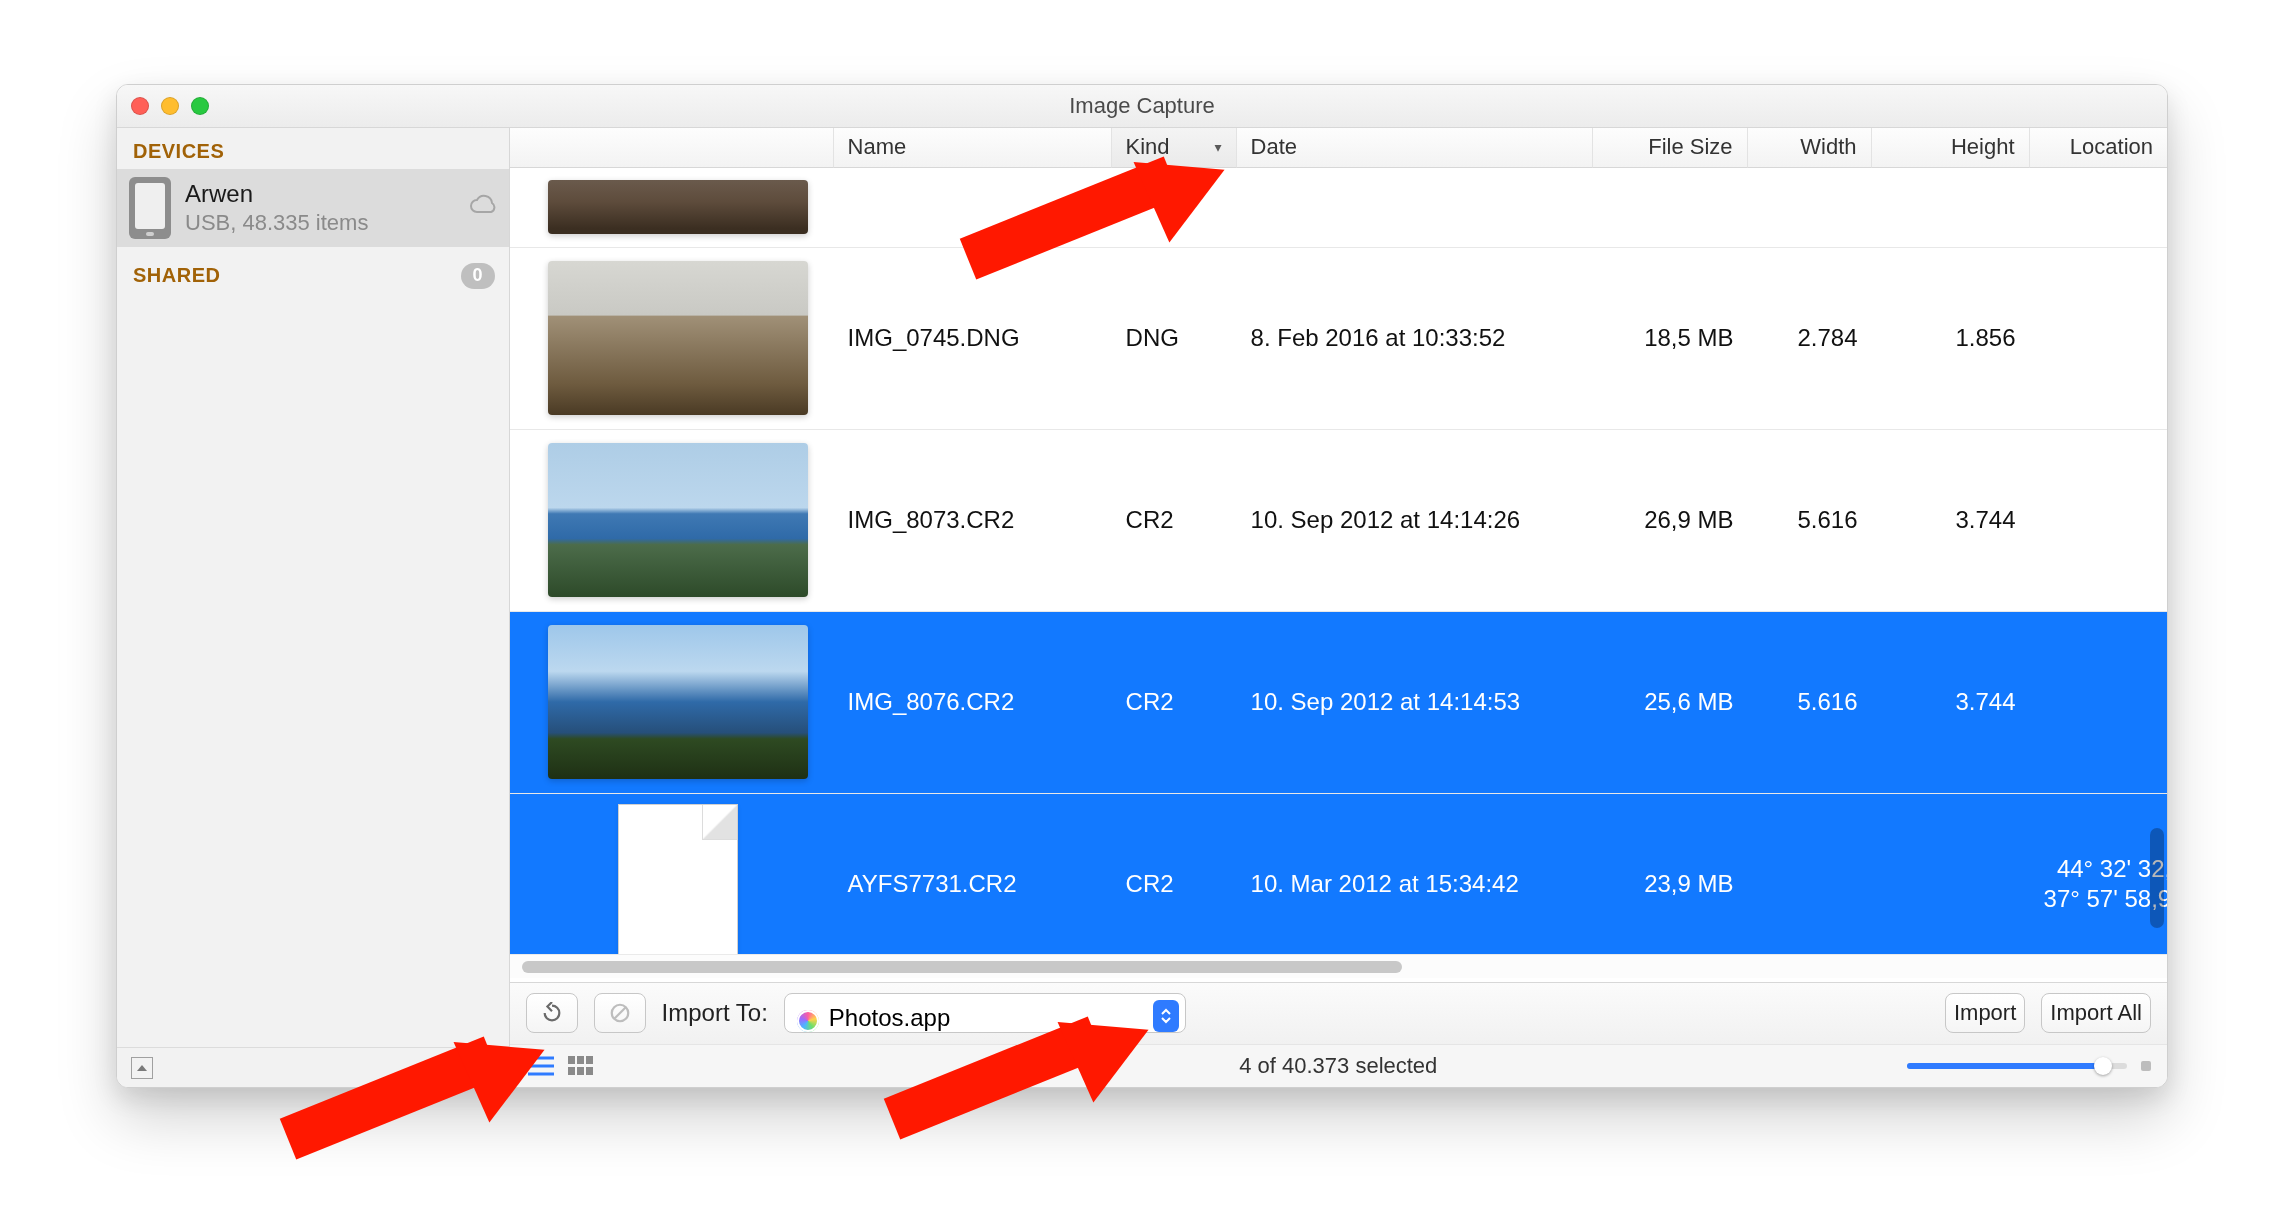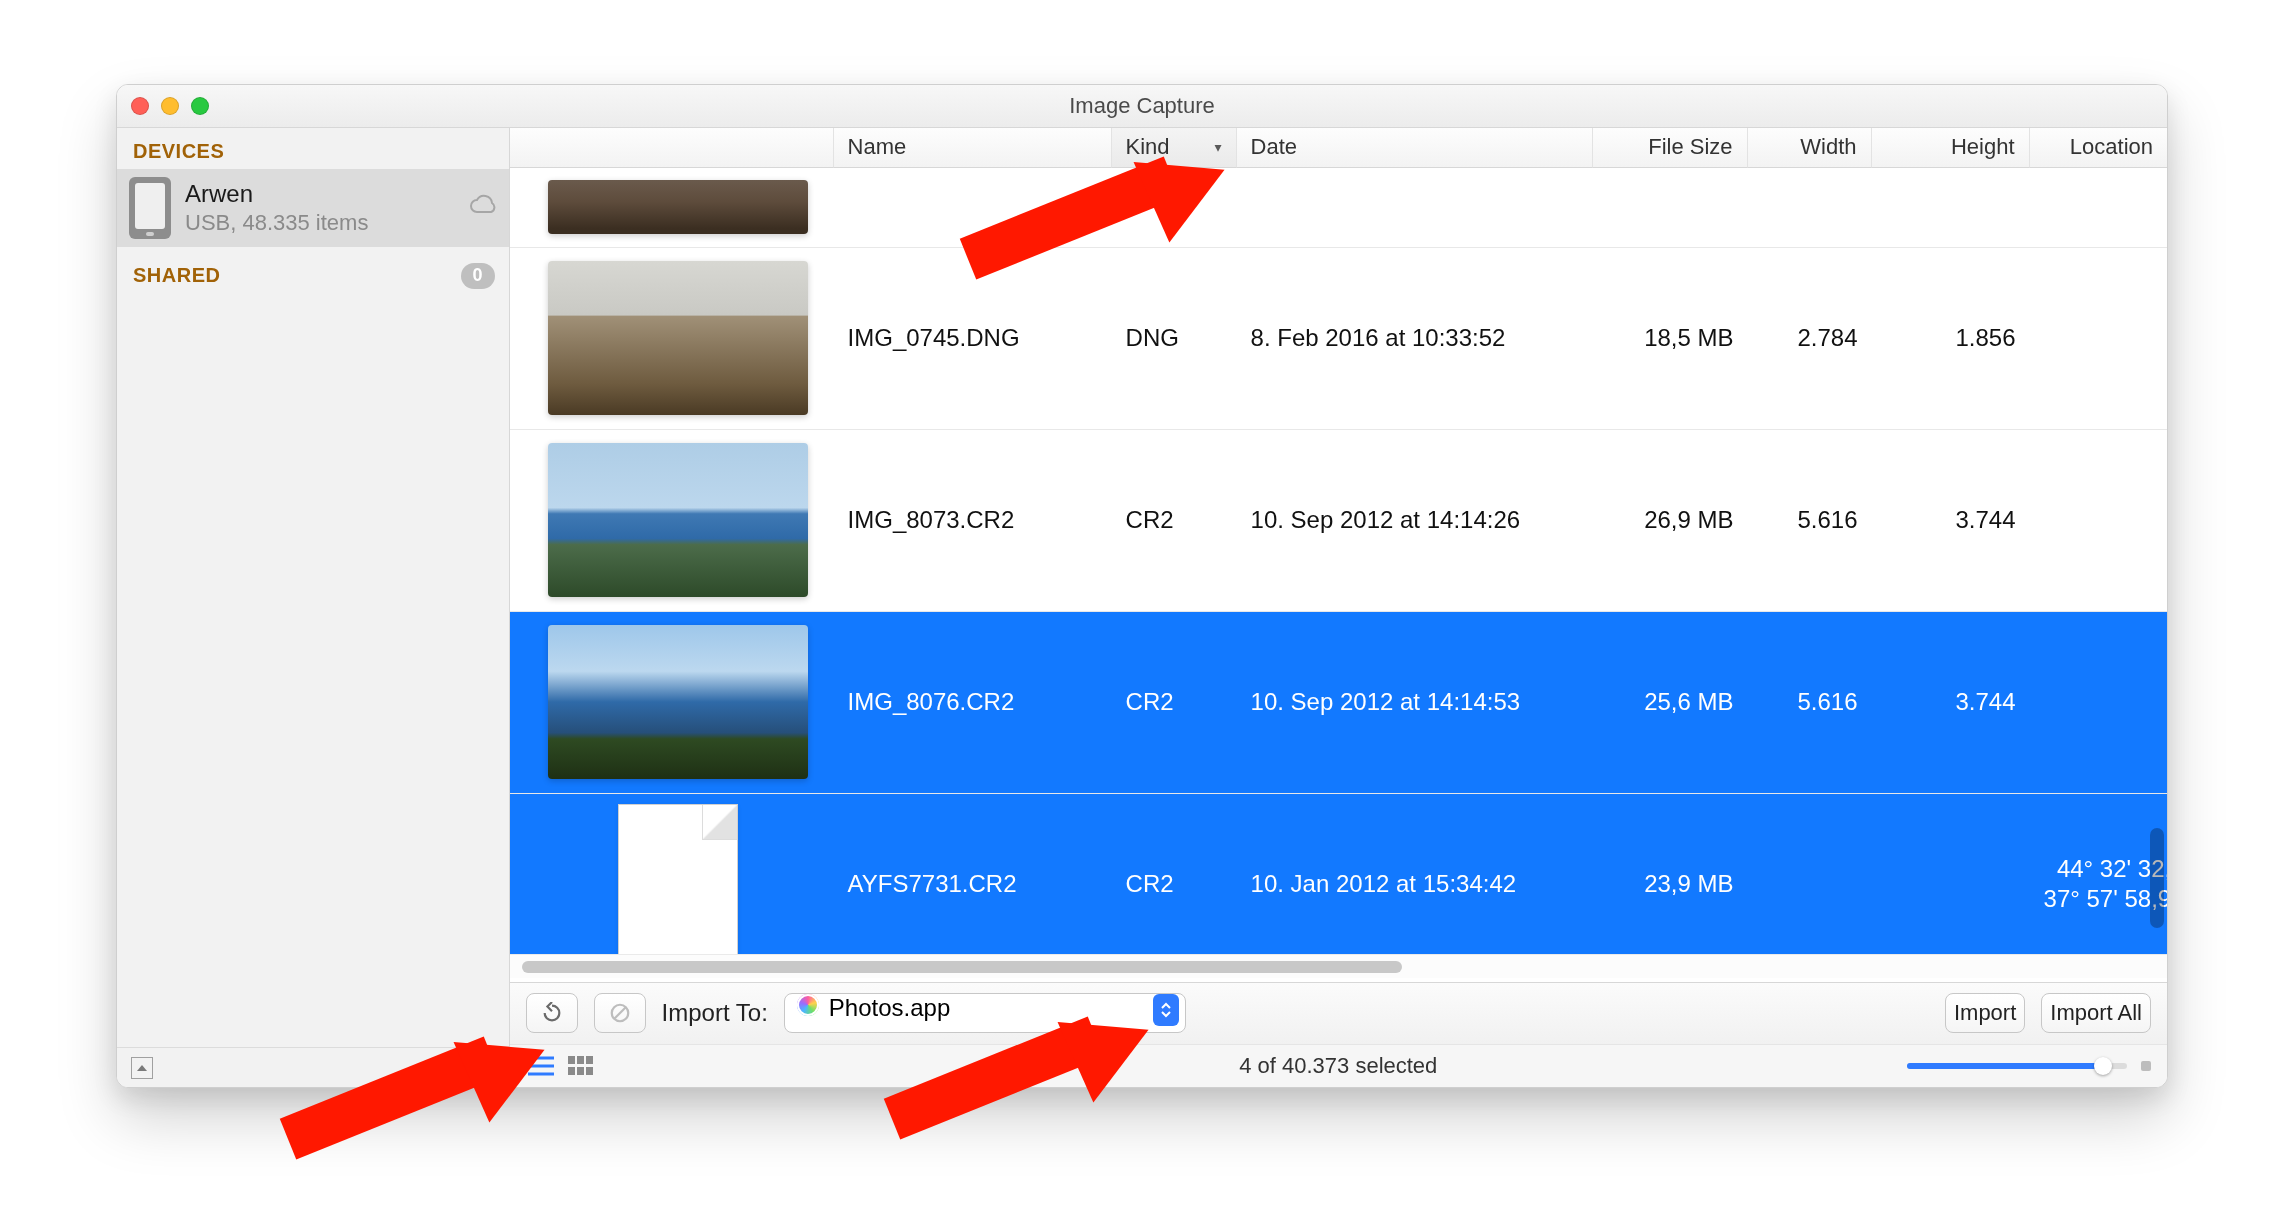--- a/index.html
+++ b/index.html
@@ -64,21 +64,21 @@
   
   .hscroll { height: 24px; background: #fcfcfc; border-top: 1px solid #eaeaea; display: flex; align-items: center; padding: 0 12px; }
   .hscroll-thumb { height: 12px; width: 880px; background: #c8c8c8; border-radius: 8px; }
 
   
   .toolbar { height: 64px; background: linear-gradient(#fbfbfb,#f1f1f1); border-top: 1px solid #d7d7d7; display: flex; align-items: center; padding: 0 16px; gap: 16px; margin-top: 40px; }
   .toolbar { margin-top: 4px; }
   .btn { height: 40px; padding: 0 8px; border: 1px solid #c7c7c7; border-radius: 8px; background: linear-gradient(#ffffff,#f5f5f5); display: inline-flex; align-items: center; justify-content: center; font-size: 22px; color: #222; }
   .btn.icon { padding: 0 14px; color: #6a6a6a; }
   .label { font-size: 24px; color: #222; }
-  .popup { height: 40px; min-width: 402px; border: 1px solid #c7c7c7; border-radius: 8px; background: #ffffff; display: inline-flex; align-items: flex-start; padding: 0 6px 0 12px; gap: 10px; }
+  .popup { height: 40px; min-width: 402px; border: 1px solid #c7c7c7; border-radius: 8px; background: #ffffff; display: inline-flex; align-items: flex-end; padding: 0 6px 0 12px; gap: 10px; }
   .popup-handle { width: 26px; height: 32px; border-radius: 6px; background: #2f7bff; color: #fff; display: flex; align-items: center; justify-content: center; font-size: 16px; margin-left: auto; }
   .popup-icon { width: 22px; height: 22px; border-radius: 50%; background: conic-gradient(#ff5ca0, #ffd24a, #6de06a, #4ab7ff, #9a6bff, #ff5ca0); box-shadow: inset 0 0 0 2px #fff; }
   .toolbar .grow { flex: 1; }
 
   .statusbar { height: 44px; background: #f6f6f6; border-top: 1px solid #e5e5e5; display: flex; align-items: center; padding: 0 16px; gap: 18px; }
   .viewtoggle { display: flex; gap: 10px; }
   .vt { width: 30px; height: 24px; display: inline-flex; align-items: center; justify-content: center; color: #2f7bff; }
   .vt.grid { color: #8a8a8a; }
   .status-text { font-size: 22px; color: #333; margin-left: auto; margin-right: auto; position: absolute; left: 50%; transform: translateX(-50%); }
   .statusbar { position: relative; }
@@ -208,21 +208,21 @@
               <div class="cell right">5.616</div>
               <div class="cell right">3.744</div>
               <div class="cell right" style="white-space: pre; text-align: right; line-height: 1.25;"></div>
             </div>
             <div class="colrow row selected">
               <div class="cell">
                 <div class="thumb-doc"></div>
               </div>
               <div class="cell">AYFS7731.CR2</div>
               <div class="cell">CR2</div>
-              <div class="cell">10. Jan 2012 at 15:34:42</div>
+              <div class="cell">10. Mar 2012 at 15:34:42</div>
               <div class="cell right">23,9 MB</div>
               <div class="cell right"></div>
               <div class="cell right"></div>
               <div class="cell right" style="white-space: pre; text-align: right; line-height: 1.25;">44° 32' 32,4
 37° 57' 58,99</div>
             </div>
             <div class="vscroll"></div>
         </div>
 
         <div class="hscroll">

